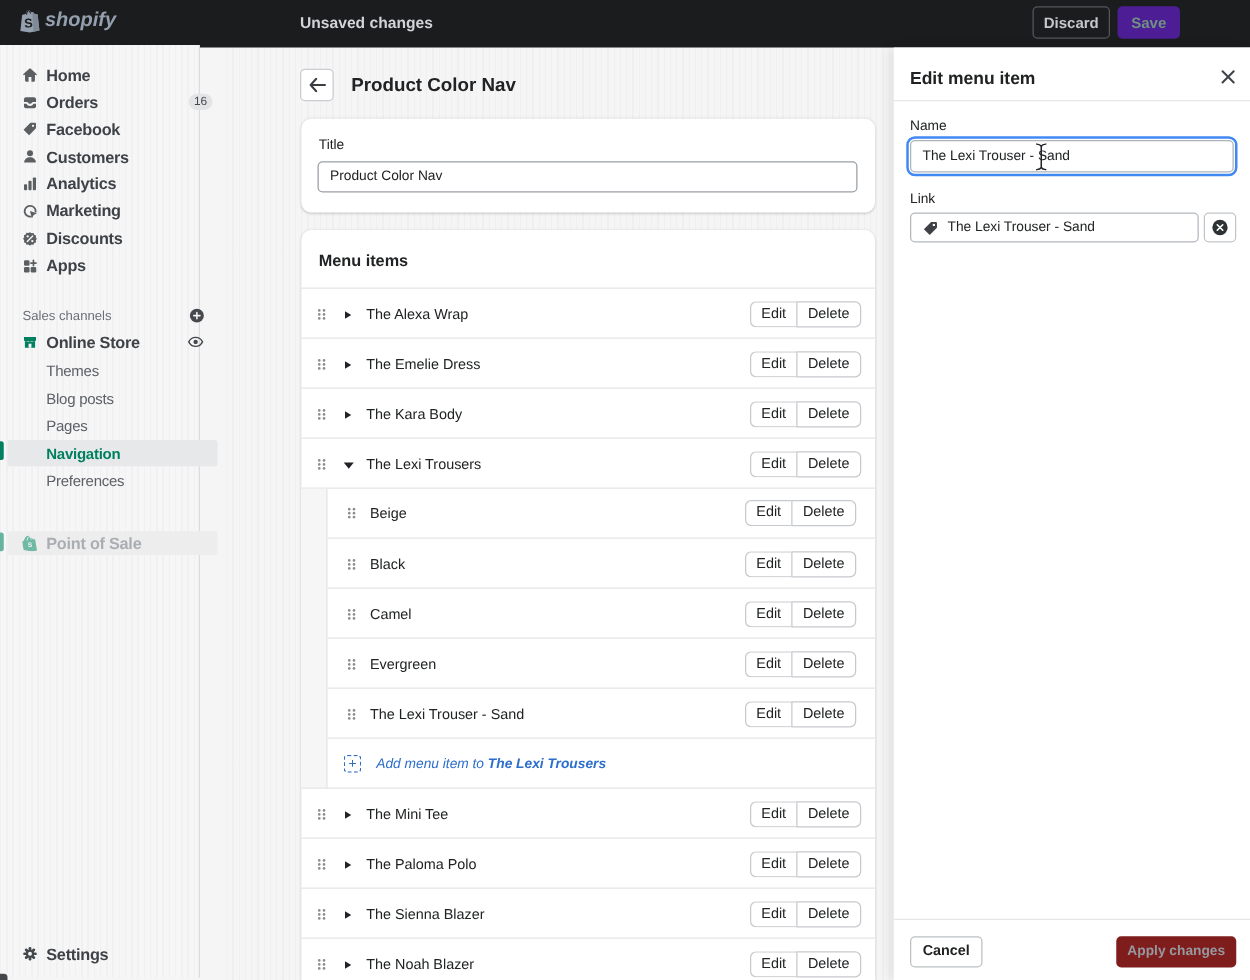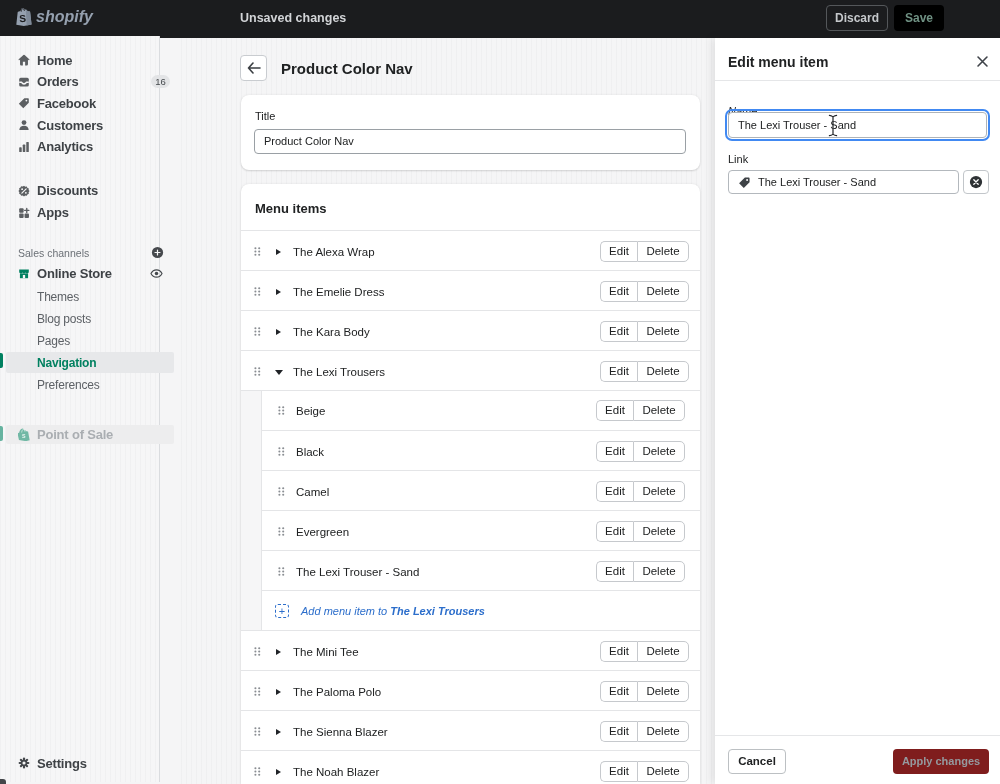--- a/index.html
+++ b/index.html
@@ -5,21 +5,21 @@
 * { margin:0; padding:0; box-sizing:border-box; }
 html,body { width:1000px; height:784px; overflow:hidden; font-family:"Liberation Sans", sans-serif; background:#f5f5f6; }
 
 
 #topbar { position:absolute; left:0; top:0; width:1000px; height:38px; background:#1b1c1e; }
 #logo { position:absolute; left:16px; top:7px; display:flex; align-items:center; }
 #logotext { font-size:16px; font-weight:700; font-style:italic; color:#95a0af; margin-left:4px; letter-spacing:0; }
 #unsaved { position:absolute; left:240px; top:0; height:38px; line-height:37px; color:#d2d4d7; font-size:12.5px; font-weight:600; }
 .tb-btn { position:absolute; top:5px; height:26px; border-radius:4px; font-size:12px; font-weight:600; text-align:center; line-height:24px; }
 #discard { left:826px; width:62px; border:1px solid #54575a; color:#c5c8cb; background:transparent; }
-#save { left:894px; width:50px; background:#000000; color:#6f9183; line-height:26px; }
+#save { left:894px; width:50px; background:#4c1d95; color:#6f9183; line-height:26px; }
 
 
 #sidebar { position:absolute; left:0; top:36px; width:160px; height:746px; background:#f6f6f7 repeating-linear-gradient(90deg, rgba(110,115,122,0.045) 0 1px, transparent 1px 5px); border-right:1px solid #dadcdf; }
 .nav-item { position:absolute; left:0; width:180px; height:22px; display:flex; align-items:center; }
 .nav-item .ic { position:absolute; left:18px; width:12px; height:12px; display:flex; align-items:center; justify-content:center; }
 .nav-item .tx { position:absolute; left:37px; font-size:13px; font-weight:600; color:#3e4246; letter-spacing:-0.2px; }
 .nav-sub .tx { font-weight:400; color:#5d6166; font-size:12px; }
 .badge { position:absolute; left:151px; top:4px; width:19px; height:13px; background:#e3e4e6; border-radius:7px; font-size:9.5px; color:#45494d; text-align:center; line-height:13px; font-weight:400; }
 #salesch { position:absolute; left:18px; top:210.5px; font-size:10.5px; color:#6b7076; font-weight:500; }
 #nav-selected { position:absolute; left:6px; top:315.5px; width:168px; height:21px; background:#e7e8ea; border-radius:2px; }
@@ -137,20 +137,29 @@
         <svg width="12" height="12" viewBox="0 0 20 20">
           <g fill="#5c5f62">
             <rect x="2" y="10.5" width="4.2" height="8" rx="1.2"></rect>
             <rect x="7.9" y="6" width="4.2" height="12.5" rx="1.2"></rect>
             <rect x="13.8" y="1.5" width="4.2" height="17" rx="1.2"></rect>
           </g>
         </svg>
       </span>
     <span class="tx">Analytics</span>
   </div>
+  <div class="nav-item" style="top:121.5px;">
+    <span class="ic">
+        <svg width="12" height="12" viewBox="0 0 20 20">
+          <path d="M10 1.6a8.4 8.4 0 1 0 2.6 16.4l-.7-2.2a6.1 6.1 0 1 1 4.4-5.8c0 .4 0 .8-.1 1.2l2.2.7c.2-.6.3-1.2.3-1.9A8.4 8.4 0 0 0 10 1.6z" fill="#5c5f62"></path>
+          <path d="M9.8 9.8l9.4 3-4.3 2.1-2.2 4.3z" fill="#5c5f62"></path>
+        </svg>
+      </span>
+    <span class="tx">Marketing</span>
+  </div>
   <div class="nav-item" style="top:143.5px;padding-left:19px;">
     <span class="ic">
         <svg width="12" height="12" viewBox="0 0 20 20">
           <path fill="#5c5f62" d="M10 1.2l2.1 1.6 2.6-.4 1 2.4 2.4 1-.4 2.6L19.3 10l-1.6 2.1.4 2.6-2.4 1-1 2.4-2.6-.4L10 19.3l-2.1-1.6-2.6.4-1-2.4-2.4-1 .4-2.6L.7 10l1.6-2.1-.4-2.6 2.4-1 1-2.4 2.6.4z"></path>
           <path d="M6.4 13.6l7.2-7.2" stroke="#f6f6f7" stroke-width="1.9" stroke-linecap="round"></path>
           <circle cx="6.9" cy="6.9" r="1.55" fill="#f6f6f7"></circle>
           <circle cx="13.1" cy="13.1" r="1.55" fill="#f6f6f7"></circle>
         </svg>
       </span>
     <span class="tx">Discounts</span>
@@ -516,21 +525,21 @@
       </div>
   </div>
 </div>
 
 <div id="panel">
   <div id="panel-hdr">Edit menu item</div>
   <svg id="panel-x" viewBox="0 0 16 16">
       <path d="M2.5 2.5 L13.5 13.5 M13.5 2.5 L2.5 13.5" stroke="#3f4349" stroke-width="2" stroke-linecap="round"></path>
     </svg>
   <div id="panel-div1"></div>
-  <div class="plbl" style="top:67px;font-style:italic;">Name</div>
+  <div class="plbl" style="top:57px;">Name</div>
   <div id="name-input">The Lexi Trouser - Sand</div>
   <svg style="position:absolute;left:113px;top:76px;" width="10" height="23" viewBox="0 0 10 23">
       <path d="M1.4 1.3 Q4.1 1.6 5 3 Q5.9 1.6 8.6 1.3 M5 3 V20 M1.4 21.7 Q4.1 21.4 5 20 Q5.9 21.4 8.6 21.7" stroke="#202327" stroke-width="1.2" fill="none" stroke-linecap="round"></path>
     </svg>
   <div class="plbl" style="top:115px;">Link</div>
   <div id="link-field">
     <svg width="13" height="13" viewBox="0 0 20 20" style="margin-left:9px;">
         <path d="M10.6 2.4h6a1.2 1.2 0 0 1 1.2 1.2v6l-8.9 8.9-7.2-7.2z" fill="#3e4246"></path>
         <circle cx="14" cy="6" r="1.5" fill="#fff"></circle>
       </svg>

